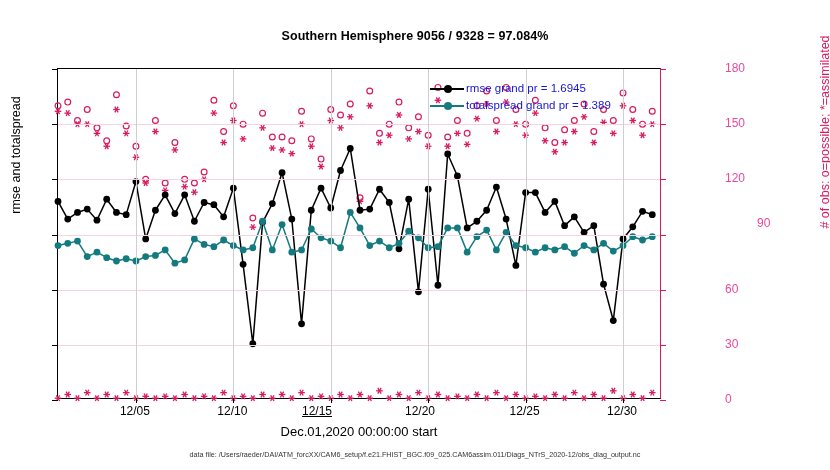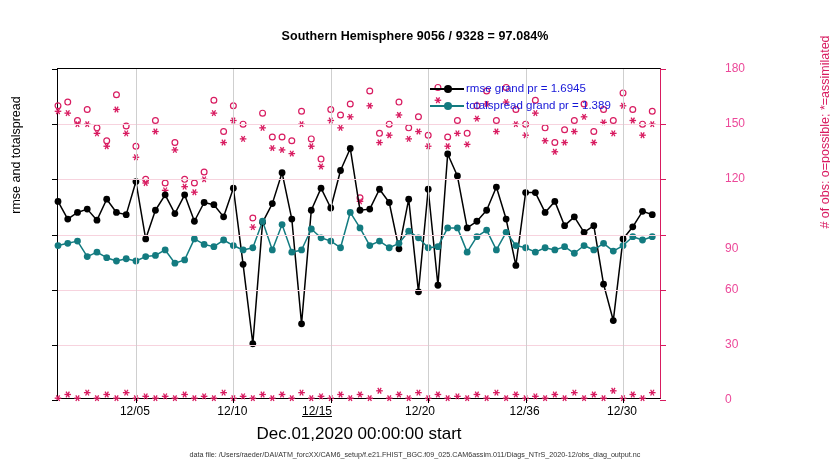--- a/index.html
+++ b/index.html
@@ -43,21 +43,21 @@
     font-size:12.5px;color:#000;
     transform:rotate(-90deg);transform-origin:center center;white-space:nowrap;
   }
   .ylabel-right{
     position:absolute;left:690px;top:125px;width:270px;text-align:center;
     font-size:12.5px;color:#D81B60;
     transform:rotate(-90deg);transform-origin:center center;white-space:nowrap;
   }
   .xlabel{
     position:absolute;left:57px;top:424px;width:604px;text-align:center;
-    font-size:17px;color:#000;
+    font-size:13px;color:#000;
   }
   .footer{
     position:absolute;left:0;top:450px;width:830px;text-align:center;
     font-size:7.2px;color:#333;white-space:nowrap;
   }
 
   
   .legend{
     position:absolute;left:430px;top:80px;width:226px;
     font-size:11.5px;color:#1616d8;line-height:17px;
@@ -668,21 +668,21 @@
       <div class="ytick-left-mark" style="top: 110.333px;"></div>
       <div class="gridline-h" style="top: 55.1667px;"></div>
       <div class="ytick-left-mark" style="top: 55.1667px;"></div>
       <div class="ytick-left-mark" style="top: 0px;"></div>
       <div class="ytick-right" style="top: 331px;">0</div>
       <div class="ytick-right-mark" style="top: 331px;"></div>
       <div class="ytick-right" style="top: 275.833px;">30</div>
       <div class="ytick-right-mark" style="top: 275.833px;"></div>
       <div class="ytick-right" style="top: 220.667px;">60</div>
       <div class="ytick-right-mark" style="top: 220.667px;"></div>
-      <div class="ytick-right" style="top: 180px;">90</div>
+      <div class="ytick-right" style="top: 155px; margin-left: 32px;">90</div>
       <div class="ytick-right-mark" style="top: 165.5px;"></div>
       <div class="ytick-right" style="top: 110.333px;">120</div>
       <div class="ytick-right-mark" style="top: 110.333px;"></div>
       <div class="ytick-right" style="top: 55.1667px;">150</div>
       <div class="ytick-right-mark" style="top: 55.1667px;"></div>
       <div class="ytick-right" style="top: 0px;">180</div>
       <div class="ytick-right-mark" style="top: 0px;"></div>
       <div class="gridline-v" style="left: 77.9355px;"></div>
       <div class="xtick-mark" style="left: 77.9355px;"></div>
       <div class="gridline-v" style="left: 175.355px;"></div>
@@ -714,15 +714,15 @@
         </span>
       <span class="legend-text">totalspread grand pr = 1.389</span>
     </div>
   </div>
 
   <div class="footer">data file: /Users/raeder/DAI/ATM_forcXX/CAM6_setup/f.e21.FHIST_BGC.f09_025.CAM6assim.011/Diags_NTrS_2020-12/obs_diag_output.nc</div>
 <div class="xtick-label" style="left: 134.935px;">12/05</div>
     <div class="xtick-label" style="left: 232.355px;">12/10</div>
     <div class="xtick-label" style="left: 317px; text-decoration: underline;">12/15</div>
     <div class="xtick-label" style="left: 420px;">12/20</div>
-    <div class="xtick-label" style="left: 524.613px;">12/36</div>
+    <div class="xtick-label" style="left: 524.613px;">12/25</div>
     <div class="xtick-label" style="left: 622.032px;">12/30</div>
   </div>
 
 </body></html>

